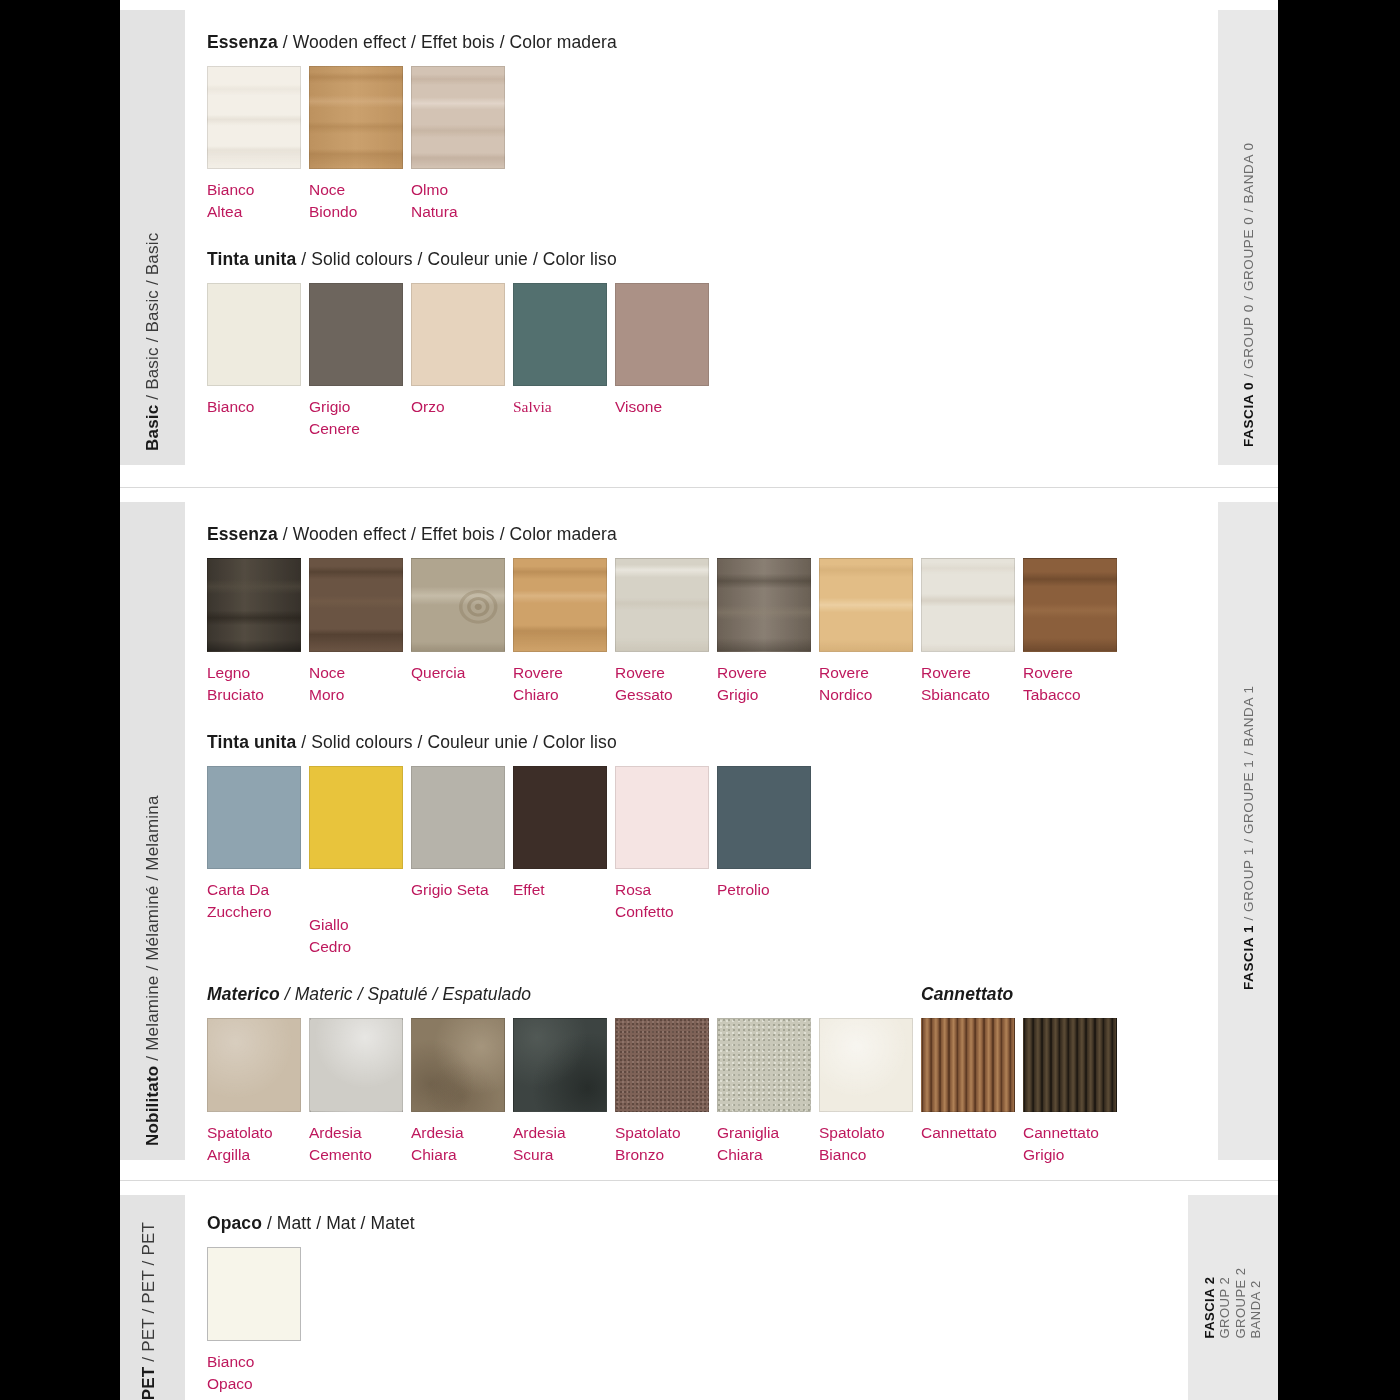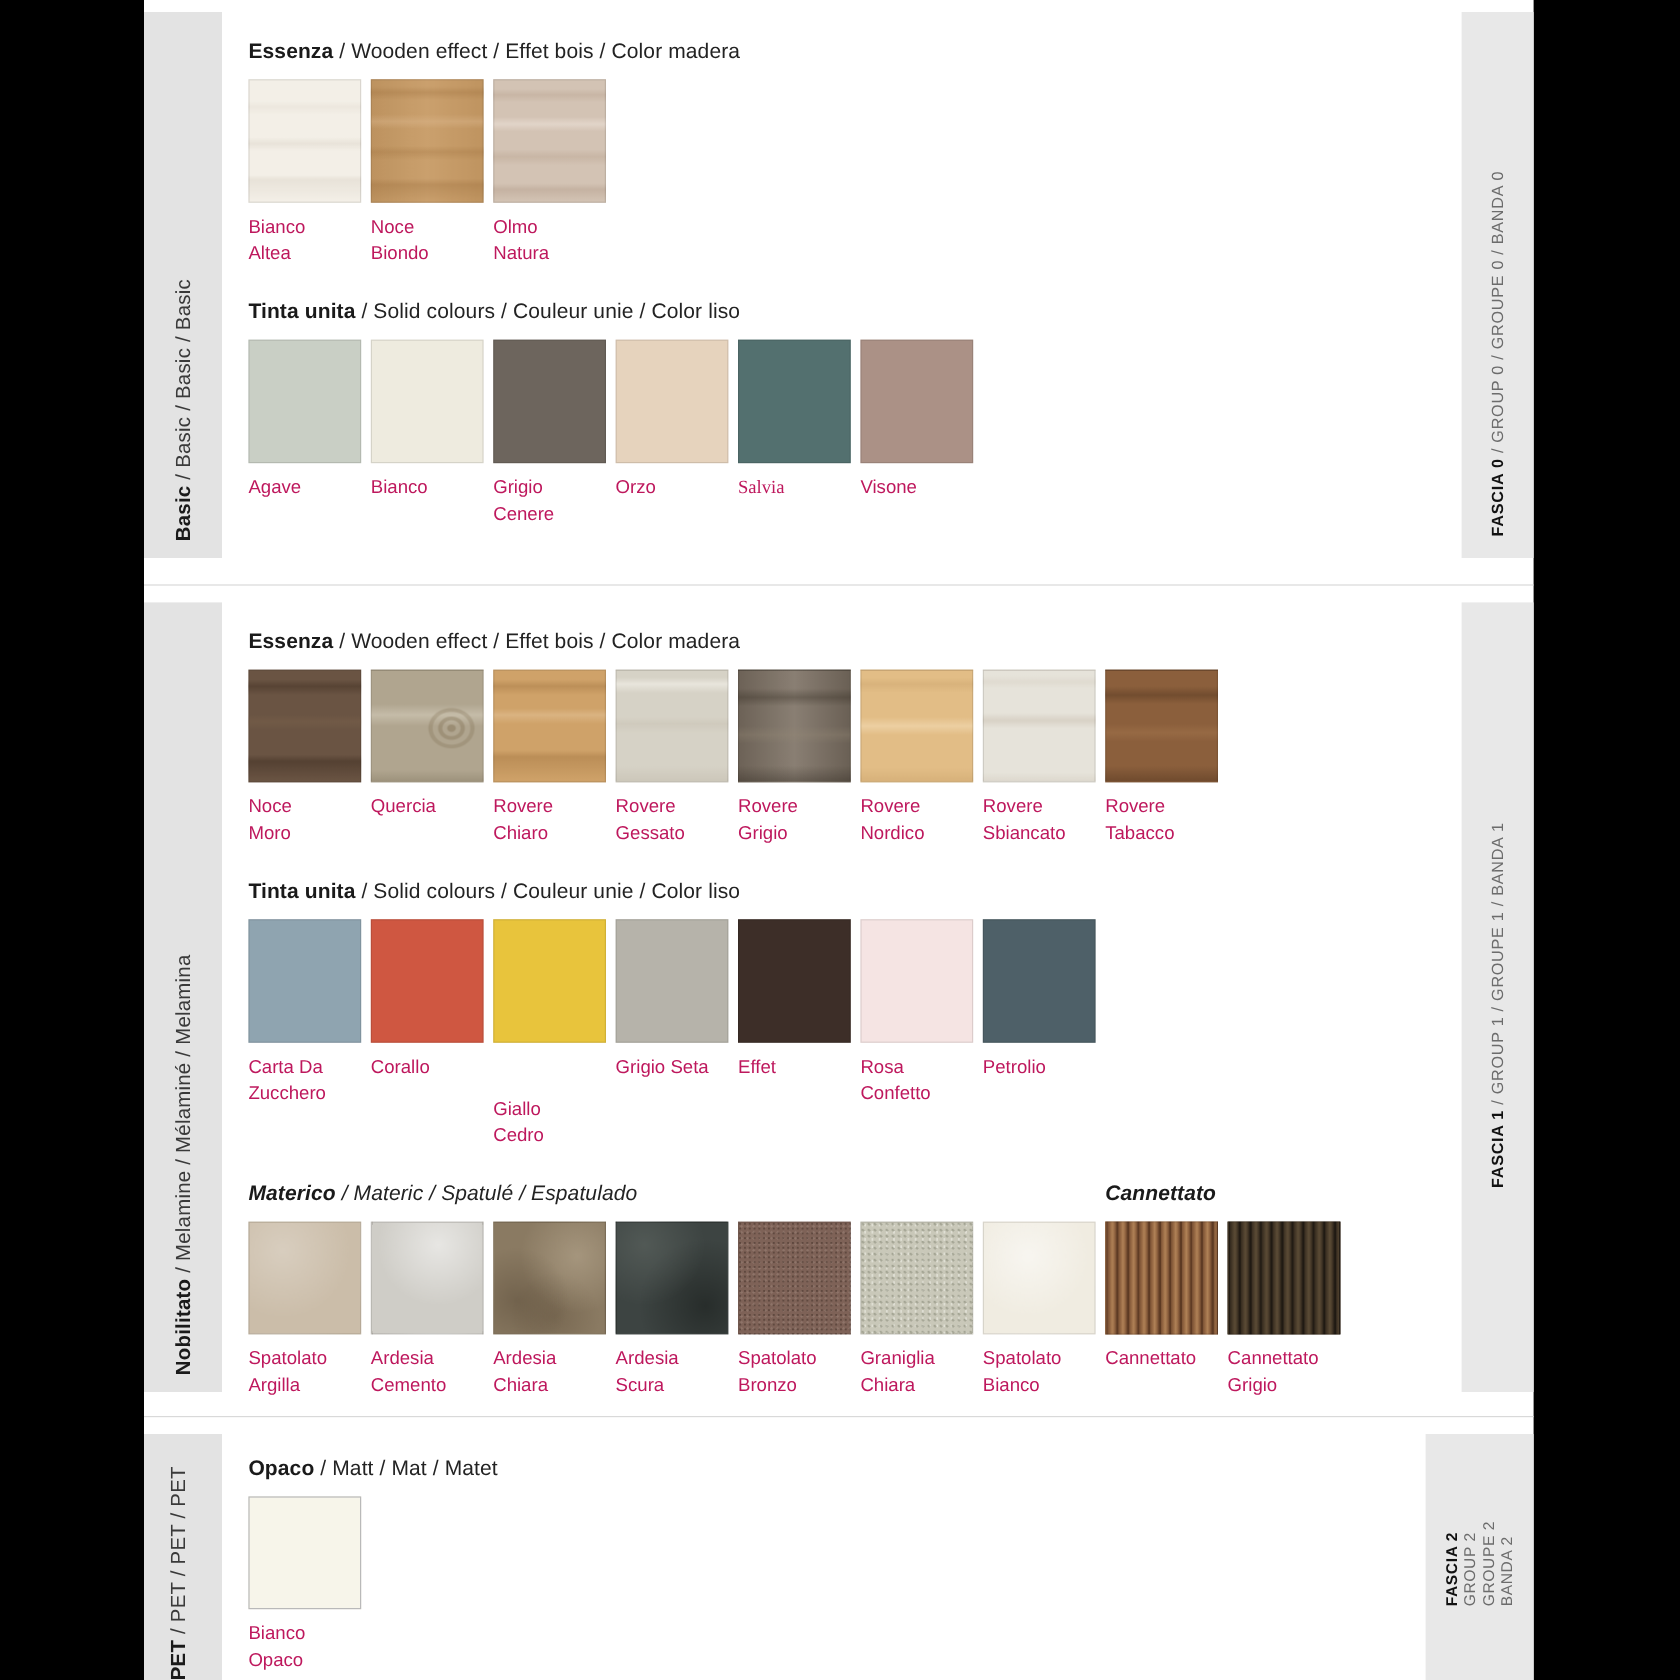--- a/index.html
+++ b/index.html
@@ -130,24 +130,20 @@
             </div>
           </div>
         </div>
 
         <div class="block" style="margin-top:22px;">
           <div class="grp-title">
             <b>Tinta unita</b><span class="rest"> / Solid colours / Couleur unie / Color liso</span>
           </div>
           <div class="row">
             <div class="cell">
-              <div class="sw" style="background:#c9cfc5;"></div>
-              <div class="sw-label" style="white-space:pre-line;">Agave</div>
-            </div>
-            <div class="cell">
               <div class="sw" style="background:#eeebdf;"></div>
               <div class="sw-label" style="white-space:pre-line;">Bianco</div>
             </div>
             <div class="cell">
               <div class="sw" style="background:#6d655d;"></div>
               <div class="sw-label" style="white-space:pre-line;">Grigio
 Cenere</div>
             </div>
             <div class="cell">
               <div class="sw" style="background:#e6d3bd;"></div>
@@ -188,20 +184,28 @@
       <div class="gapcol"></div>
       <div class="content" style="padding-top:22px;">
 
         <div class="block">
           <div class="grp-title">
             <b>Essenza</b><span class="rest"> / Wooden effect / Effet bois / Color madera</span>
           </div>
           <div class="row">
             <div class="cell">
               <div class="sw sq" style="background:
+                linear-gradient(0deg, rgba(0,0,0,.35) 0%, rgba(0,0,0,0) 12%, rgba(0,0,0,0) 28%, rgba(30,25,18,.45) 36%, rgba(0,0,0,0) 44%, rgba(0,0,0,0) 62%, rgba(95,88,72,.35) 70%, rgba(0,0,0,0) 78%),
+                linear-gradient(90deg, rgba(0,0,0,.2), rgba(120,110,92,.18) 40%, rgba(0,0,0,.25));
+                background-color:#4a433a;"></div>
+              <div class="sw-label" style="white-space:pre-line;">Legno
+Bruciato</div>
+            </div>
+            <div class="cell">
+              <div class="sw sq" style="background:
                 linear-gradient(0deg, rgba(0,0,0,0) 0%, rgba(40,26,16,.32) 18%, rgba(0,0,0,0) 24%, rgba(0,0,0,0) 46%, rgba(130,105,80,.28) 54%, rgba(0,0,0,0) 60%, rgba(0,0,0,0) 78%, rgba(45,30,18,.3) 86%, rgba(0,0,0,0) 92%),
                 #6a5443;"></div>
               <div class="sw-label" style="white-space:pre-line;">Noce
 Moro</div>
             </div>
             <div class="cell">
               <div class="sw sq" style="background:
                 radial-gradient(ellipse 55% 48% at 72% 52%, rgba(120,102,72,.38) 0 6%, rgba(255,255,255,0) 8% 14%, rgba(120,102,72,.32) 16% 21%, rgba(255,255,255,0) 23% 30%, rgba(120,102,72,.26) 32% 37%, rgba(255,255,255,0) 39%),
                 linear-gradient(0deg, rgba(90,78,56,.22) 0%, rgba(255,255,255,0) 10%, rgba(255,255,255,0) 50%, rgba(235,230,215,.35) 60%, rgba(255,255,255,0) 70%),
                 #b0a58f;"></div>
@@ -255,24 +259,20 @@
 
         <div class="block" style="margin-top:24px;">
           <div class="grp-title">
             <b>Tinta unita</b><span class="rest"> / Solid colours / Couleur unie / Color liso</span>
           </div>
           <div class="row">
             <div class="cell">
               <div class="sw" style="background:#8fa4b0;"></div>
               <div class="sw-label" style="white-space:pre-line;">Carta Da
 Zucchero</div>
-            </div>
-            <div class="cell">
-              <div class="sw" style="background:#cf5741;"></div>
-              <div class="sw-label" style="white-space:pre-line;">Corallo</div>
             </div>
             <div class="cell">
               <div class="sw" style="background:#e8c43c;"></div>
               <div class="sw-label" style="white-space:pre-line;margin-top:45px;">Giallo
 Cedro</div>
             </div>
             <div class="cell">
               <div class="sw" style="background:#b6b3aa;"></div>
               <div class="sw-label" style="white-space:pre-line;">Grigio Seta</div>
             </div>

